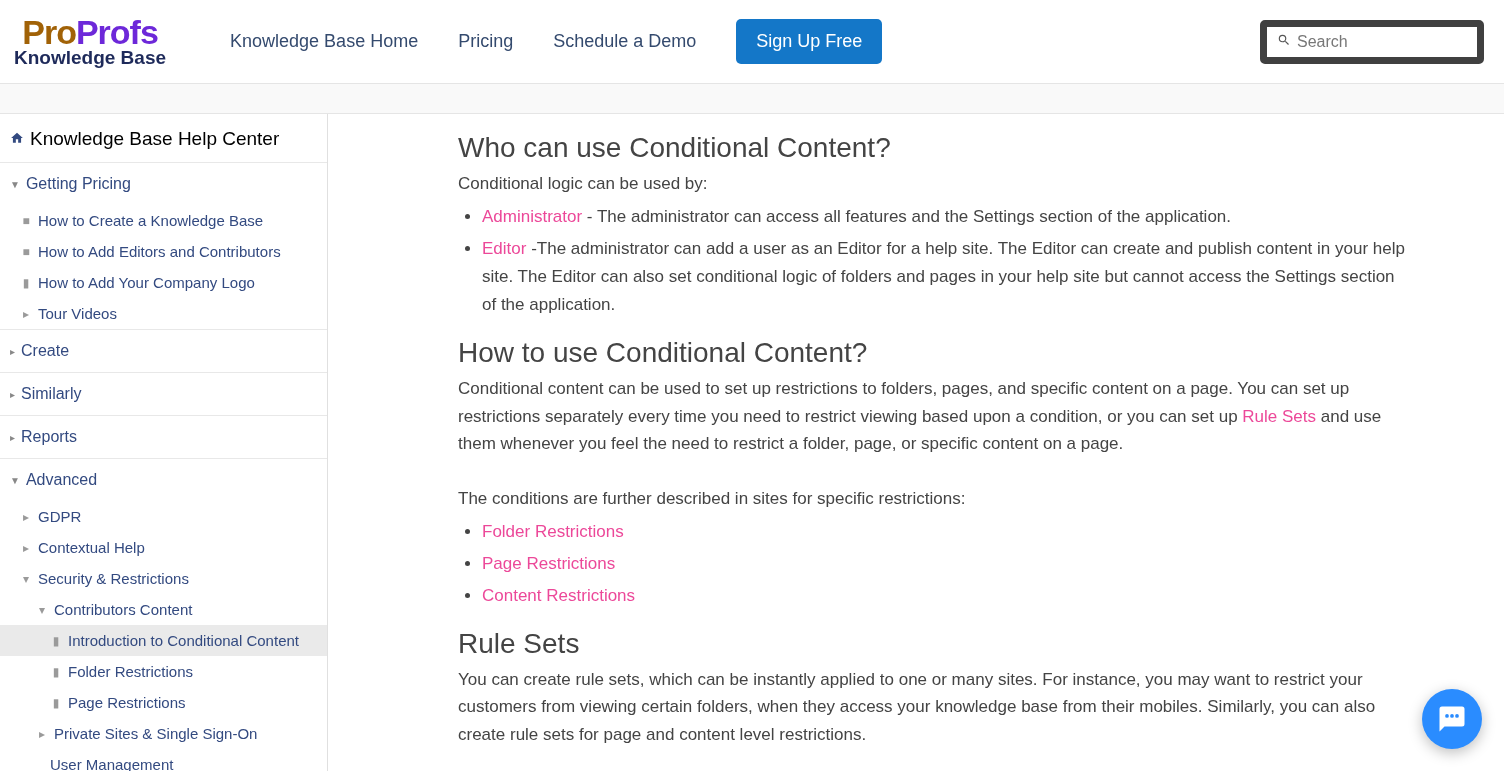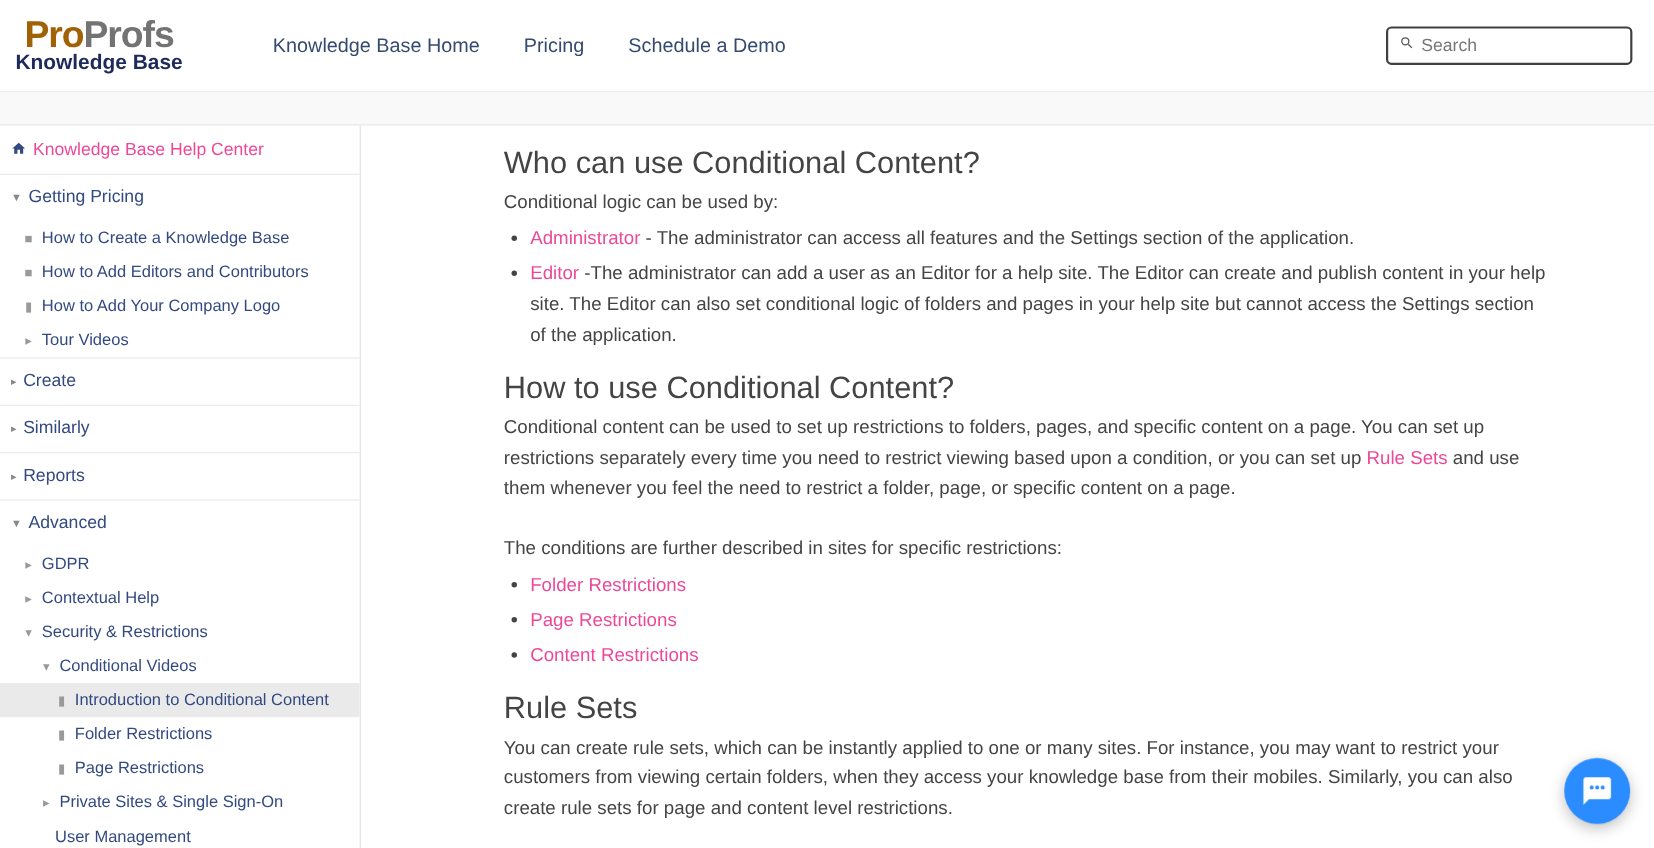--- a/index.html
+++ b/index.html
@@ -3,44 +3,44 @@
 <meta charset="utf-8">
 <style>
 * { margin: 0; padding: 0; box-sizing: border-box; }
 body { font-family: -apple-system, "Segoe UI", Arial, sans-serif; color: #333; background: #fff; }
 
 
 .topbar { display: flex; align-items: center; padding: 0 20px 0 10px; height: 84px; border-bottom: 1px solid #e5e5e5; }
 .logo-block { display: flex; flex-direction: column; align-items: center; margin-left: 4px; }
 .logo-text { font-family: Arial, sans-serif; font-weight: 900; font-size: 34px; letter-spacing: -1px; line-height: 1; }
 .logo-pro { color: #a16207; }
-.logo-profs { color: #737373; }
+.logo-profs { color: #6d28d9; }
 .logo-sub { font-family: Liberation Sans, sans-serif; font-weight: bold; font-size: 19px; color: #1e2a5a; margin-top: -2px; }
 
-.nav { display: flex; align-items: center; gap: 40px; margin-left: 82px; }
+.nav { display: flex; align-items: center; gap: 40px; margin-left: 64px; }
 .nav a { color: #344a6e; text-decoration: none; font-size: 18px; }
 .signup-btn { background: #1477c8; color: #fff; border: none; border-radius: 5px; padding: 12px 20px; font-size: 18px; cursor: pointer; }
 
 .search-wrap { margin-left: auto; }
-.search-box { display: flex; align-items: center; border: 2px solid #404040; border-radius: 5px; padding: 6px 10px; width: 224px; }
+.search-box { display: flex; align-items: center; border: 7px solid #404040; border-radius: 5px; padding: 6px 10px; width: 224px; }
 .search-box input { border: none; outline: none; font-size: 16px; margin-left: 6px; color: #555; width: 100%; }
 .search-box input::placeholder { color: #777; }
 
 
 .band { height: 30px; background: #f9f9f9; border-bottom: 1px solid #e5e5e5; }
 
 
 .layout { display: flex; }
 .sidebar { width: 328px; border-right: 1px solid #e0e0e0; position: relative; font-size: 15px; color: #334a80; overflow: hidden; }
 .main { flex: 1; padding: 0 60px 30px 130px; }
 .main-inner { max-width: 950px; }
 
 
 .side-header { display: flex; align-items: center; gap: 6px; padding: 14px 10px 12px 10px; border-bottom: 1px solid #e8e8e8; }
-.side-header a { color: #ec4899; text-decoration: none; font-size: 16px; }
+.side-header a { color: #000000; text-decoration: none; font-size: 19px; }
 .side-section { border-bottom: 1px solid #e8e8e8; }
 .sec-title { display: flex; align-items: center; gap: 6px; padding: 12px 10px; cursor: pointer; font-size: 16px; }
 .sec-title .caret { color: #888; font-size: 10px; }
 .subitem { display: flex; align-items: center; gap: 6px; padding: 7px 10px 7px 20px; cursor: pointer; }
 .subitem .ico { color: #9a9a9a; font-size: 12px; width: 12px; text-align: center; }
 .subitem.indent1 { padding-left: 36px; }
 .subitem.indent2 { padding-left: 50px; }
 .subitem.active { background: #eaeaea; }
 .last-item { padding: 7px 10px 7px 50px; color: #334a80; }
 
@@ -66,20 +66,21 @@
   <div class="logo-block">
     <div class="logo-text">
       <span class="logo-pro">Pro</span><span class="logo-profs">Profs</span>
     </div>
     <div class="logo-sub">Knowledge Base</div>
   </div>
   <nav class="nav">
     <a href="#">Knowledge Base Home</a>
     <a href="#">Pricing</a>
     <a href="#">Schedule a Demo</a>
+    <button class="signup-btn">Sign Up Free</button>
   </nav>
   <div class="search-wrap">
     <div class="search-box">
       <span class="ico-search">
         <svg viewBox="0 0 24 24">
             <path d="M15.5 14h-.79l-.28-.27A6.471 6.471 0 0016 9.5 6.5 6.5 0 109.5 16a6.47 6.47 0 004.23-1.57l.27.28v.79l5 4.99L20.49 19l-4.99-5zM9.5 14A4.5 4.5 0 1114 9.5 4.5 4.5 0 019.5 14z"></path>
           </svg>
       </span>
       <input type="text" placeholder="Search" style="">
     </div>
@@ -154,21 +155,21 @@
       <div class="subitem">
           <span class="ico">▸</span>
           <span>Contextual Help</span>
         </div>
       <div class="subitem">
           <span class="ico">▾</span>
           <span>Security &amp; Restrictions</span>
         </div>
       <div class="subitem indent1">
           <span class="ico">▾</span>
-          <span>Conditional Videos</span>
+          <span>Contributors Content</span>
         </div>
       <div class="subitem indent2 active">
           <span class="ico">▮</span>
           <span>Introduction to Conditional Content</span>
         </div>
       <div class="subitem indent2">
           <span class="ico">▮</span>
           <span>Folder Restrictions</span>
         </div>
       <div class="subitem indent2">

